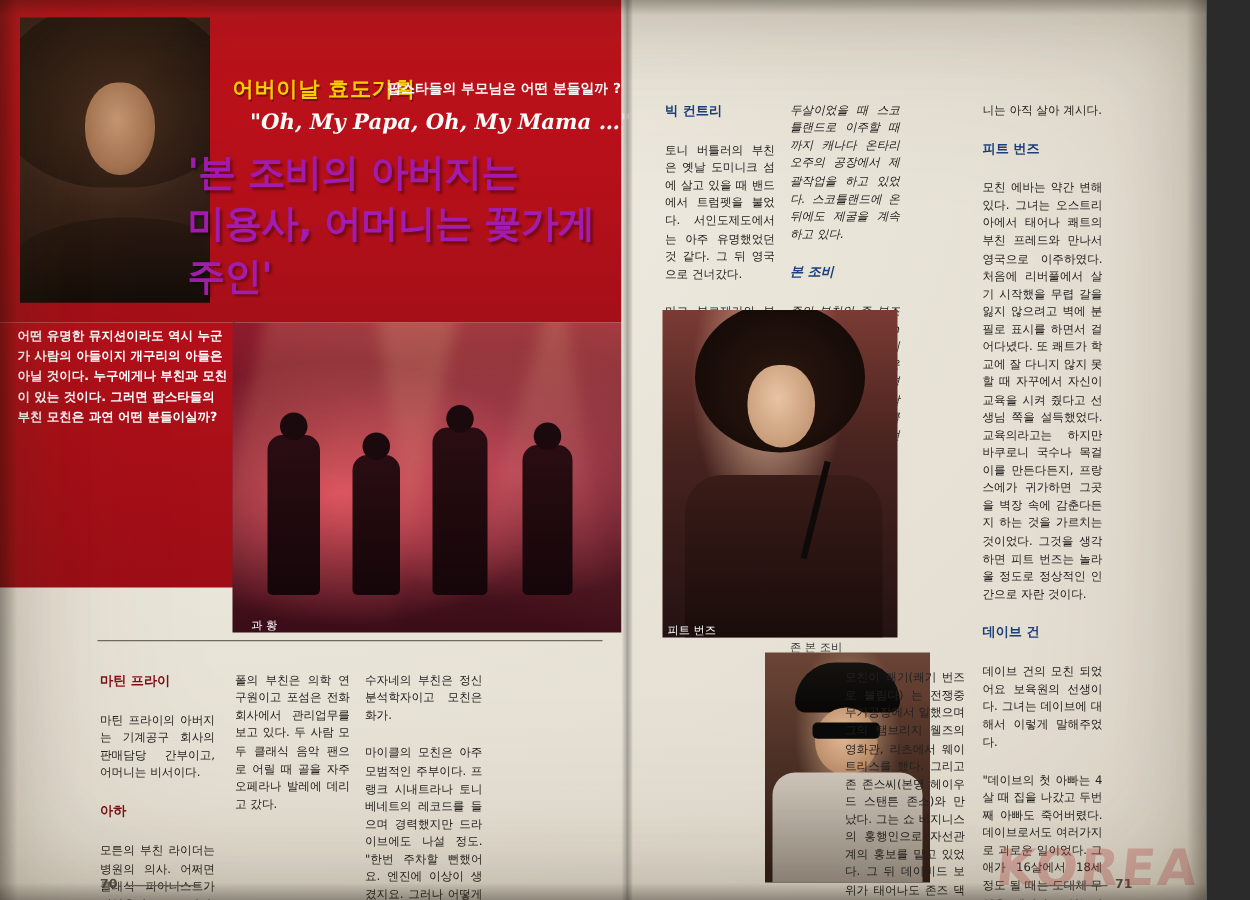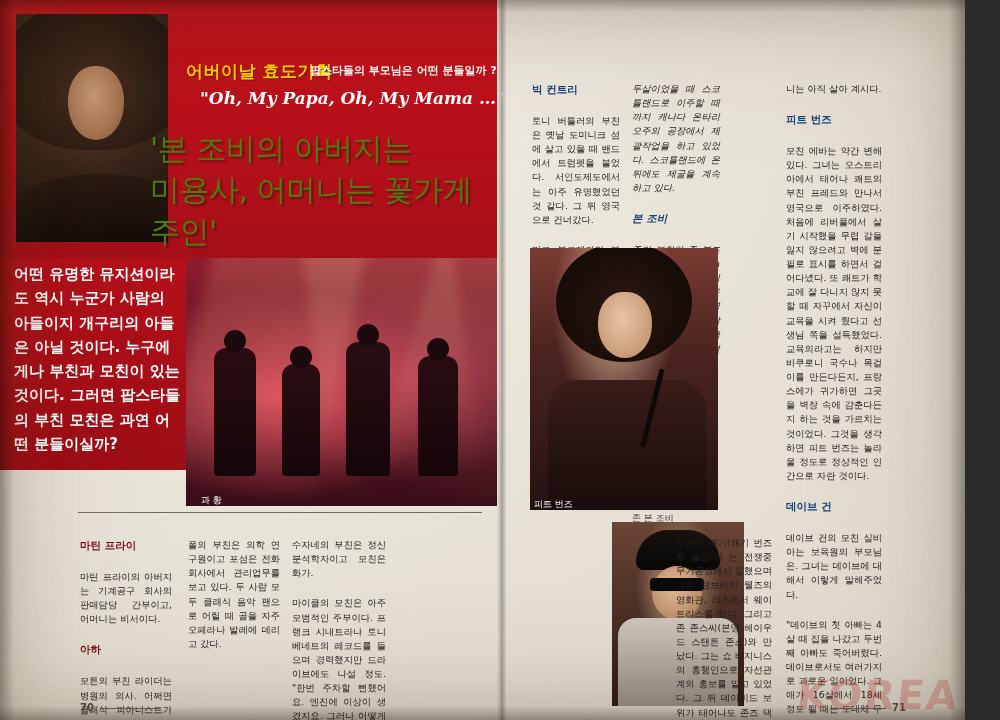--- a/index.html
+++ b/index.html
@@ -68,29 +68,28 @@
     position:absolute;left:310px;top:63px;
     color:#ffffff;font-size:11px;font-weight:bold;
   }
   .quote-line{
     position:absolute;left:200px;top:88px;
     color:#ffffff;font-size:17px;font-weight:bold;font-style:italic;
     font-family:"DejaVu Serif","Liberation Serif",serif;
   }
   .bigtitle{
     position:absolute;left:150px;top:118px;width:350px;
-    color:#4d7c0f;font-size:30px;font-weight:normal;line-height:1.38;
+    color:#a21caf;font-size:30px;font-weight:bold;line-height:1.38;
     letter-spacing:-0.5px;
     text-shadow:2px 2px 2px rgba(0,0,0,0.35);
-    margin-top:10px;
   }
   .bigtitle span{display:block;}
   .leadpara{
     position:absolute;left:14px;top:262px;width:168px;
-    color:#ffffff;font-size:15px;line-height:1.62;font-weight:bold;
+    color:#ffffff;font-size:10px;line-height:1.62;font-weight:bold;
   }
   
   .concert{
     position:absolute;left:186px;top:258px;width:311px;height:248px;
     background:
       radial-gradient(ellipse at 28% 55%, #d94b5a 0%, rgba(150,20,35,0.0) 55%),
       radial-gradient(ellipse at 72% 48%, #a8304a 0%, rgba(120,18,40,0.0) 55%),
       linear-gradient(180deg,#8e1b2c 0%,#5d1422 45%,#3a0d18 100%);
     overflow:hidden;
   }
@@ -318,21 +317,21 @@
 
   <div class="col" style="left:676px;top:520px;width:96px;">
     <p>모친이 쾌기(쾌기 번즈로 불림다) 는 전쟁중 무기공장에서 일했으며 그의 탬브리지 웰즈의 영화관, 리츠에서 웨이트리스를 했다. 그리고 존 존스씨(본명 헤이우드 스탠튼 존스)와 만났다. 그는 쇼 비지니스의 홍행인으로 자선관계의 홍보를 맡고 있었다. 그 뒤 데이비드 보위가 태어나도 존즈 댁드 되 킹 비스코 백의 레코드를 만들었을 때 "이, 지독한 레코드다!"라고 말한 것 같다. 그는 1969년 8월 5일에 폐렴으로 사망했다. 어머</p>
   </div>
 
   <div class="col" style="left:786px;top:66px;width:96px;">
     <p>니는 아직 살아 계시다.</p>
     <p class="subhead blue">피트 번즈</p>
     <p>모친 에바는 약간 변해 있다. 그녀는 오스트리아에서 태어나 쾌트의 부친 프레드와 만나서 영국으로 이주하였다. 처음에 리버풀에서 살기 시작했을 무렵 갈을 잃지 않으려고 벽에 분필로 표시를 하면서 걸어다녔다. 또 쾌트가 학교에 잘 다니지 않지 못할 때 자꾸에서 자신이 교육을 시켜 줬다고 선생님 쪽을 설득했었다. 교육의라고는 하지만 바쿠로니 국수나 목걸이를 만든다든지, 프랑스에가 귀가하면 그곳을 벽장 속에 감춘다든지 하는 것을 가르치는 것이었다. 그것을 생각하면 피트 번즈는 놀라울 정도로 정상적인 인간으로 자란 것이다.</p>
     <p class="subhead blue">데이브 건</p>
-    <p>데이브 건의 모친 실비아는 보육원의 부모님은. 그녀는 데이브에 대해서 이렇게 말해주었다.</p>
+    <p>데이브 건의 모친 되었어요 보육원의 선생이다. 그녀는 데이브에 대해서 이렇게 말해주었다.</p>
     <p>"데이브의 첫 아빠는 4살 때 집을 나갔고 두번째 아빠도 죽어버렸다. 데이브로서도 여러가지로 괴로운 일이었다. 그 애가 16살에서 18세 정도 될 때는 도대체 무엇을 생각하고 있는지 전혀 알 수가 없었다. 터푸니없는 아이였다. 늘 런던에 가서 클럽에 죽치고 있었던 것 같다."</p>
 
   </div>
 
   <div class="pagenum" style="left:892px;top:702px;">71</div>
   <div class="pagerule" style="left:830px;top:708px;width:56px;"></div>
 
   <div class="watermark">KOREA</div>
 
   <div class="gutter"></div>

